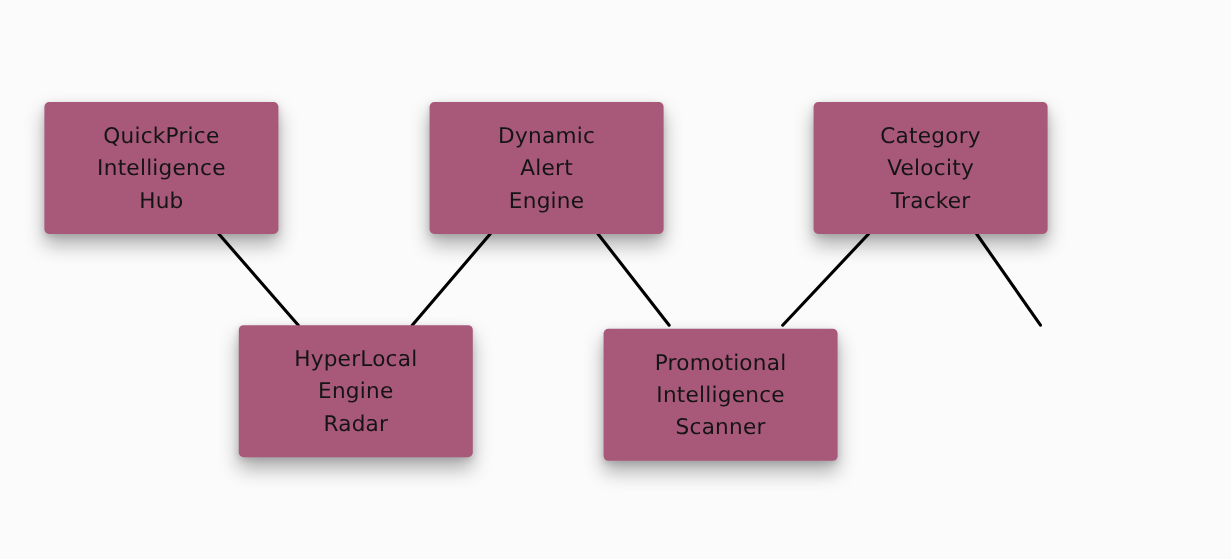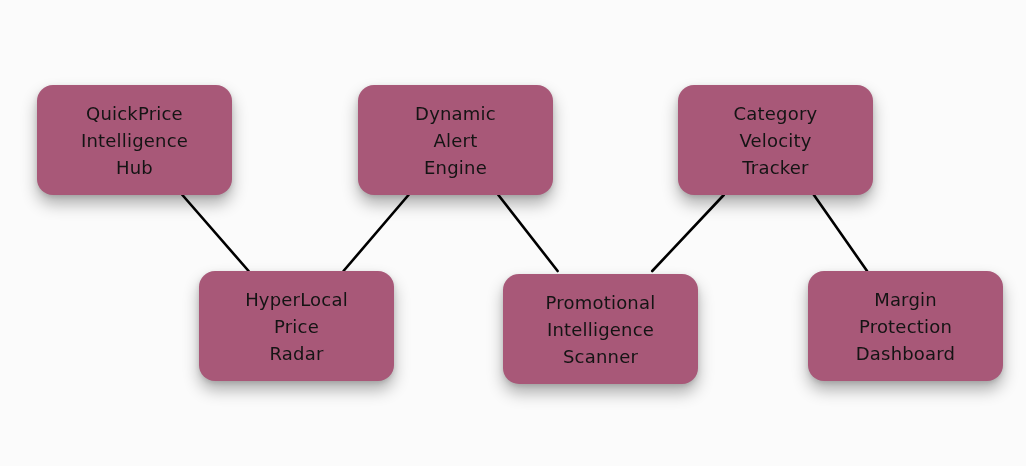--- a/index.html
+++ b/index.html
@@ -23,21 +23,21 @@
   .edge-layer{
     position:absolute;
     left:0;top:0;
     width:1026px;height:466px;
     pointer-events:none;
   }
   .node{
     position:absolute;
     width:195px;
     height:110px;
-    border-radius:16px;
+    border-radius:4px;
     background:var(--node-fill);
     display:flex;
     align-items:center;
     justify-content:center;
     text-align:center;
     box-shadow:0 9px 16px rgba(0,0,0,0.30), 0 2px 5px rgba(0,0,0,0.12);
   }
   .node .label{
     white-space:pre-line;
     font-size:18px;
@@ -78,28 +78,23 @@
   </div>
 
   <div class="node n3">
     <span class="label">Category
 Velocity
 Tracker</span>
   </div>
 
   <div class="node n4">
     <span class="label">HyperLocal
-Price
+Engine
 Radar</span>
   </div>
 
   <div class="node n5">
     <span class="label">Promotional
 Intelligence
 Scanner</span>
   </div>
 
-  <div class="node n6">
-    <span class="label">Margin
-Protection
-Dashboard</span>
-  </div>
 </div>
 
 </body></html>

